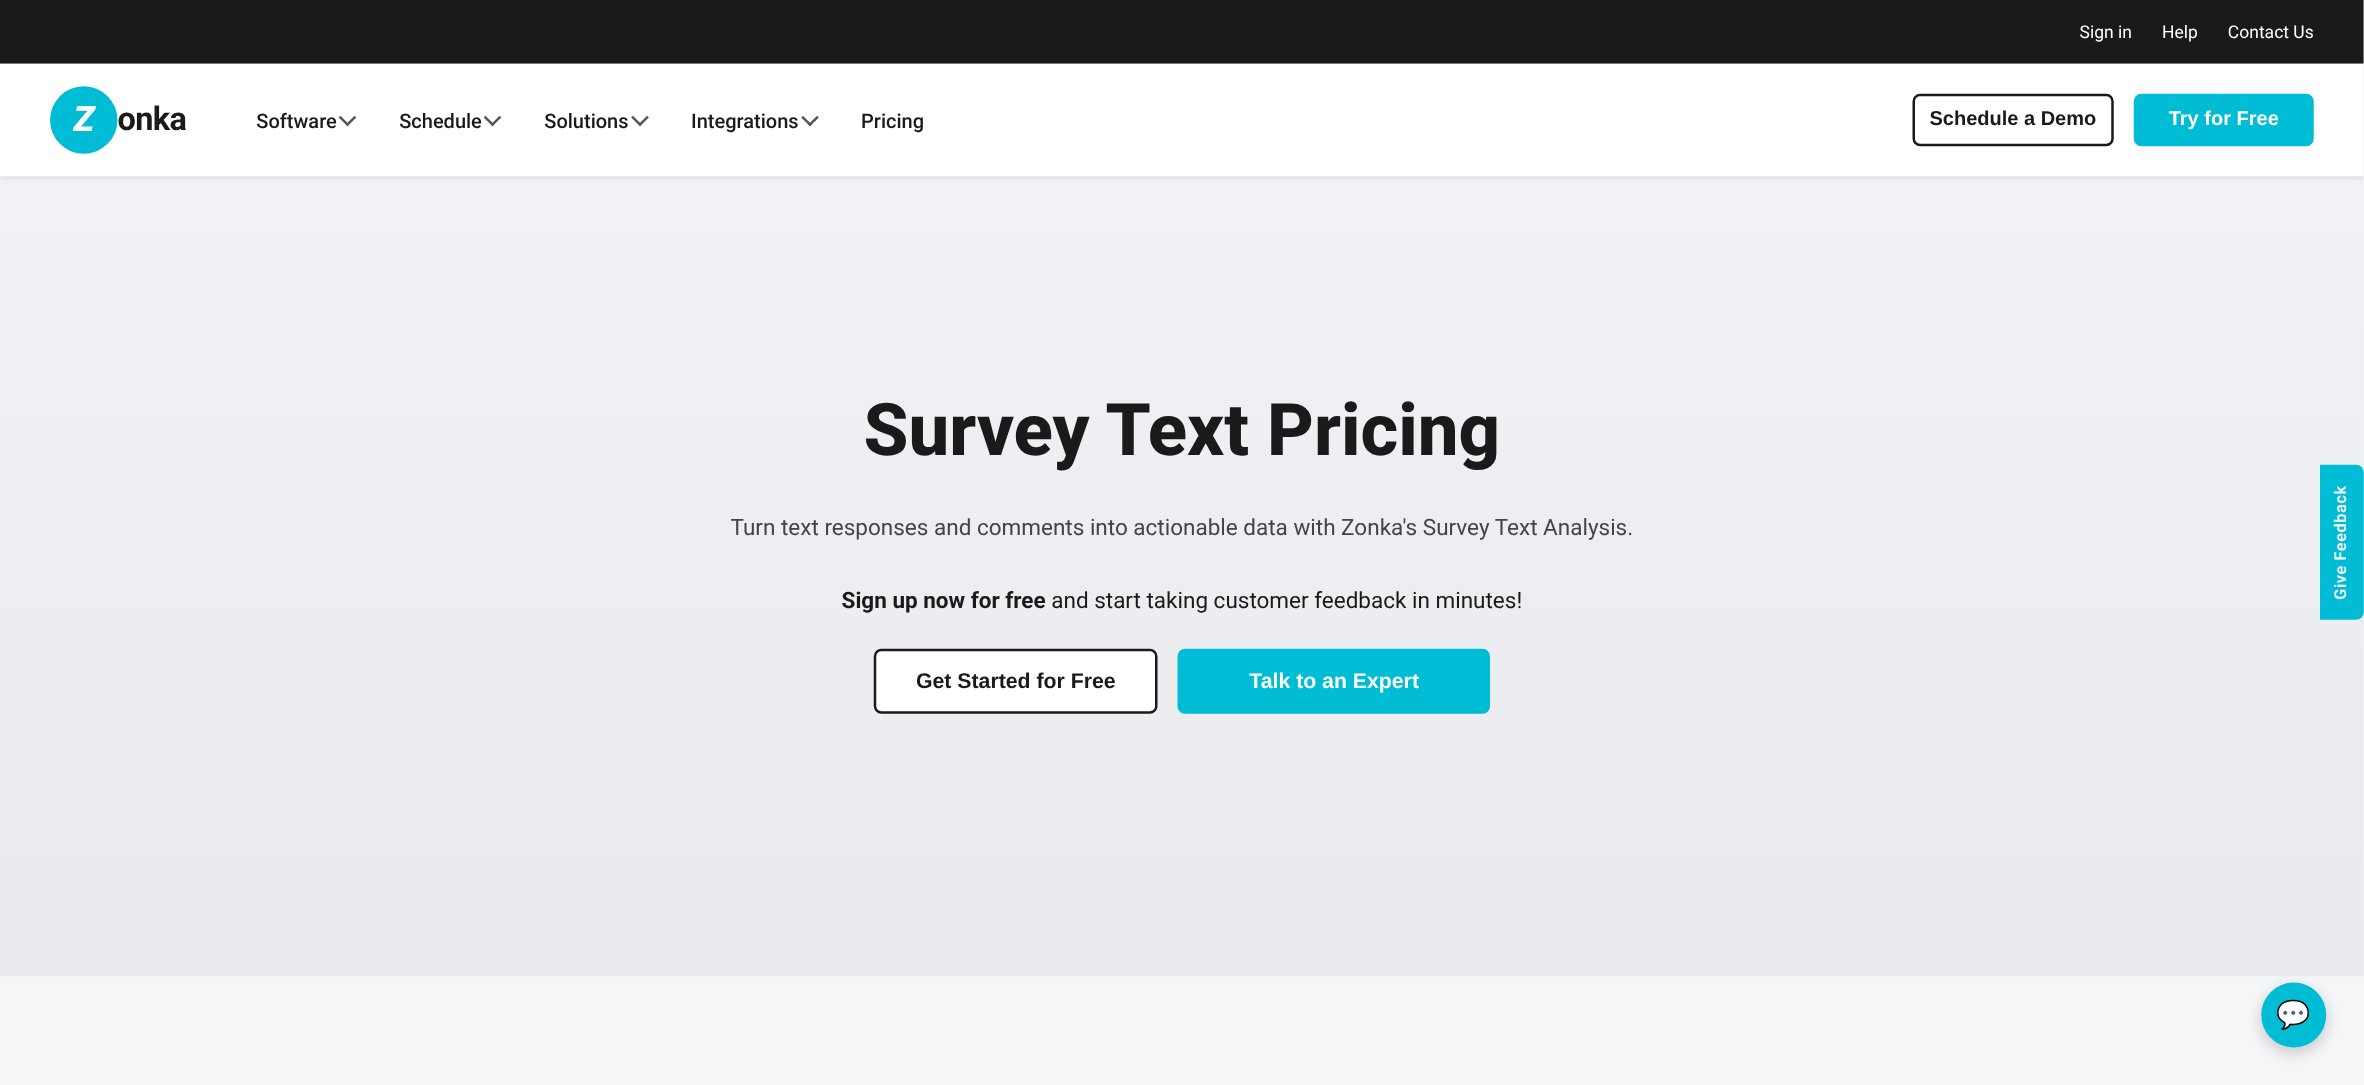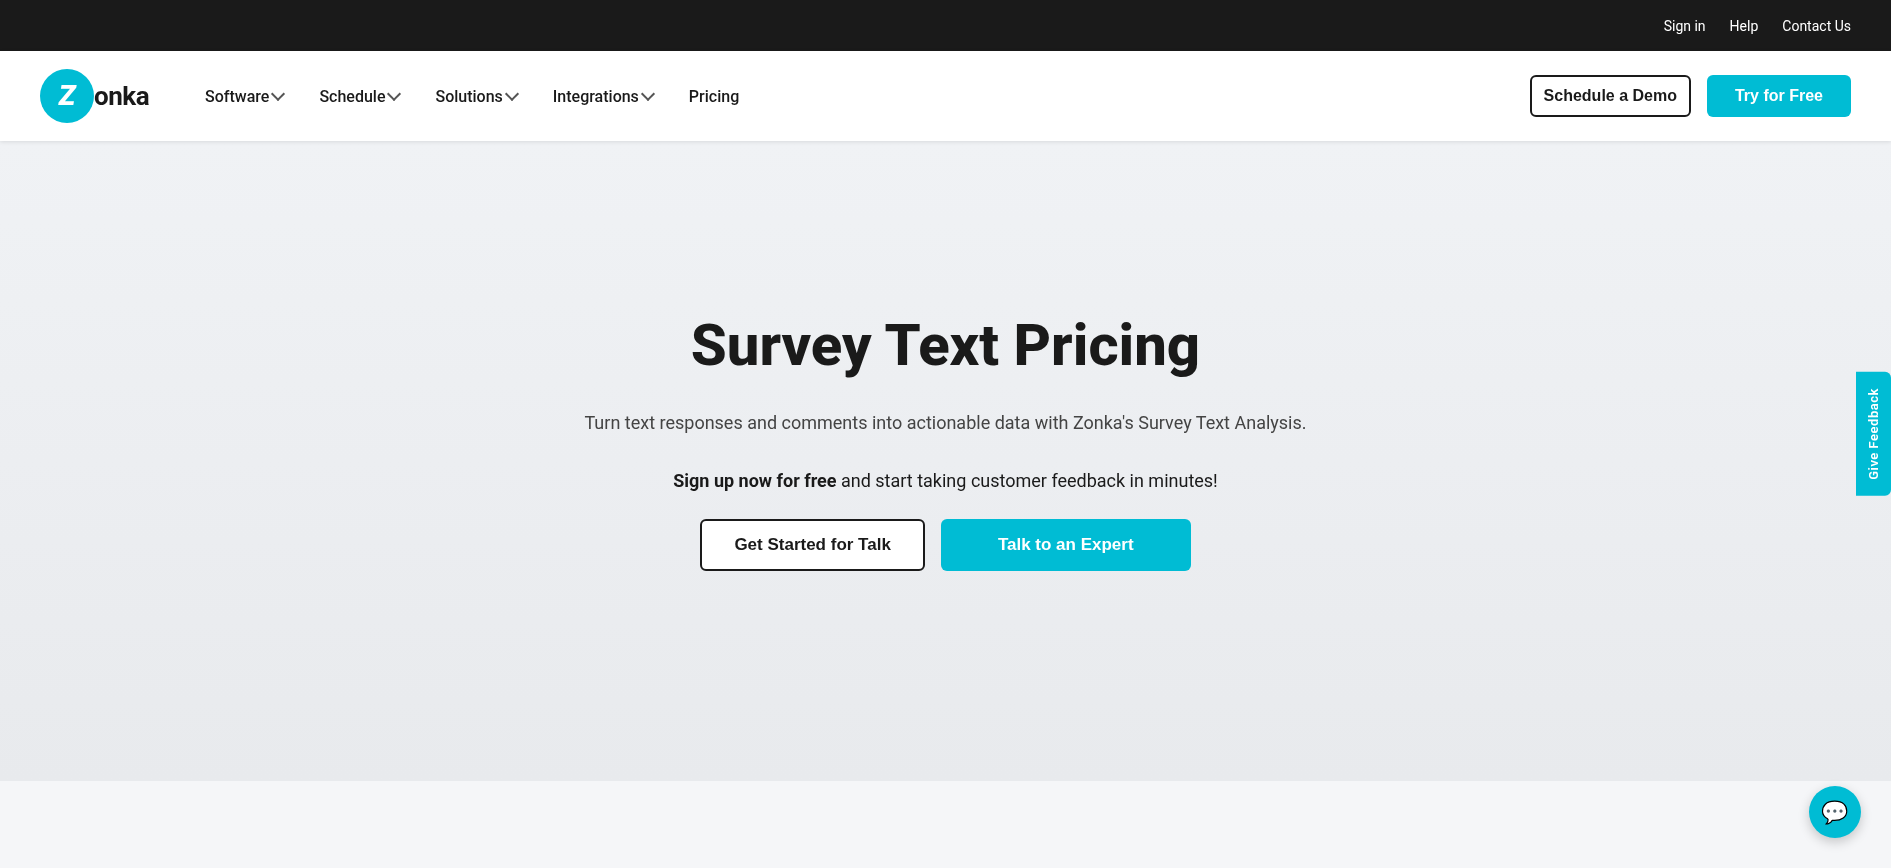--- a/index.html
+++ b/index.html
@@ -302,21 +302,21 @@
 </nav>
 
 <section class="hero">
   <div class="hero-content">
     <h1 class="hero-title">Survey Text Pricing</h1>
     <p class="hero-subtitle">Turn text responses and comments into actionable data with Zonka's Survey Text Analysis.</p>
     <p class="hero-cta-text">
       <strong>Sign up now for free</strong><span> and start taking customer feedback in minutes!</span>
     </p>
     <div class="hero-buttons">
-      <button class="btn-get-started">Get Started for Talk</button>
+      <button class="btn-get-started">Get Started for Free</button>
       <button class="btn-expert">Talk to an Expert</button>
     </div>
   </div>
 </section>
 
 <div class="feedback-tab-container">
   <span class="feedback-tab-inner">Give Feedback</span>
 </div>
 
 <div class="chat-bubble">

